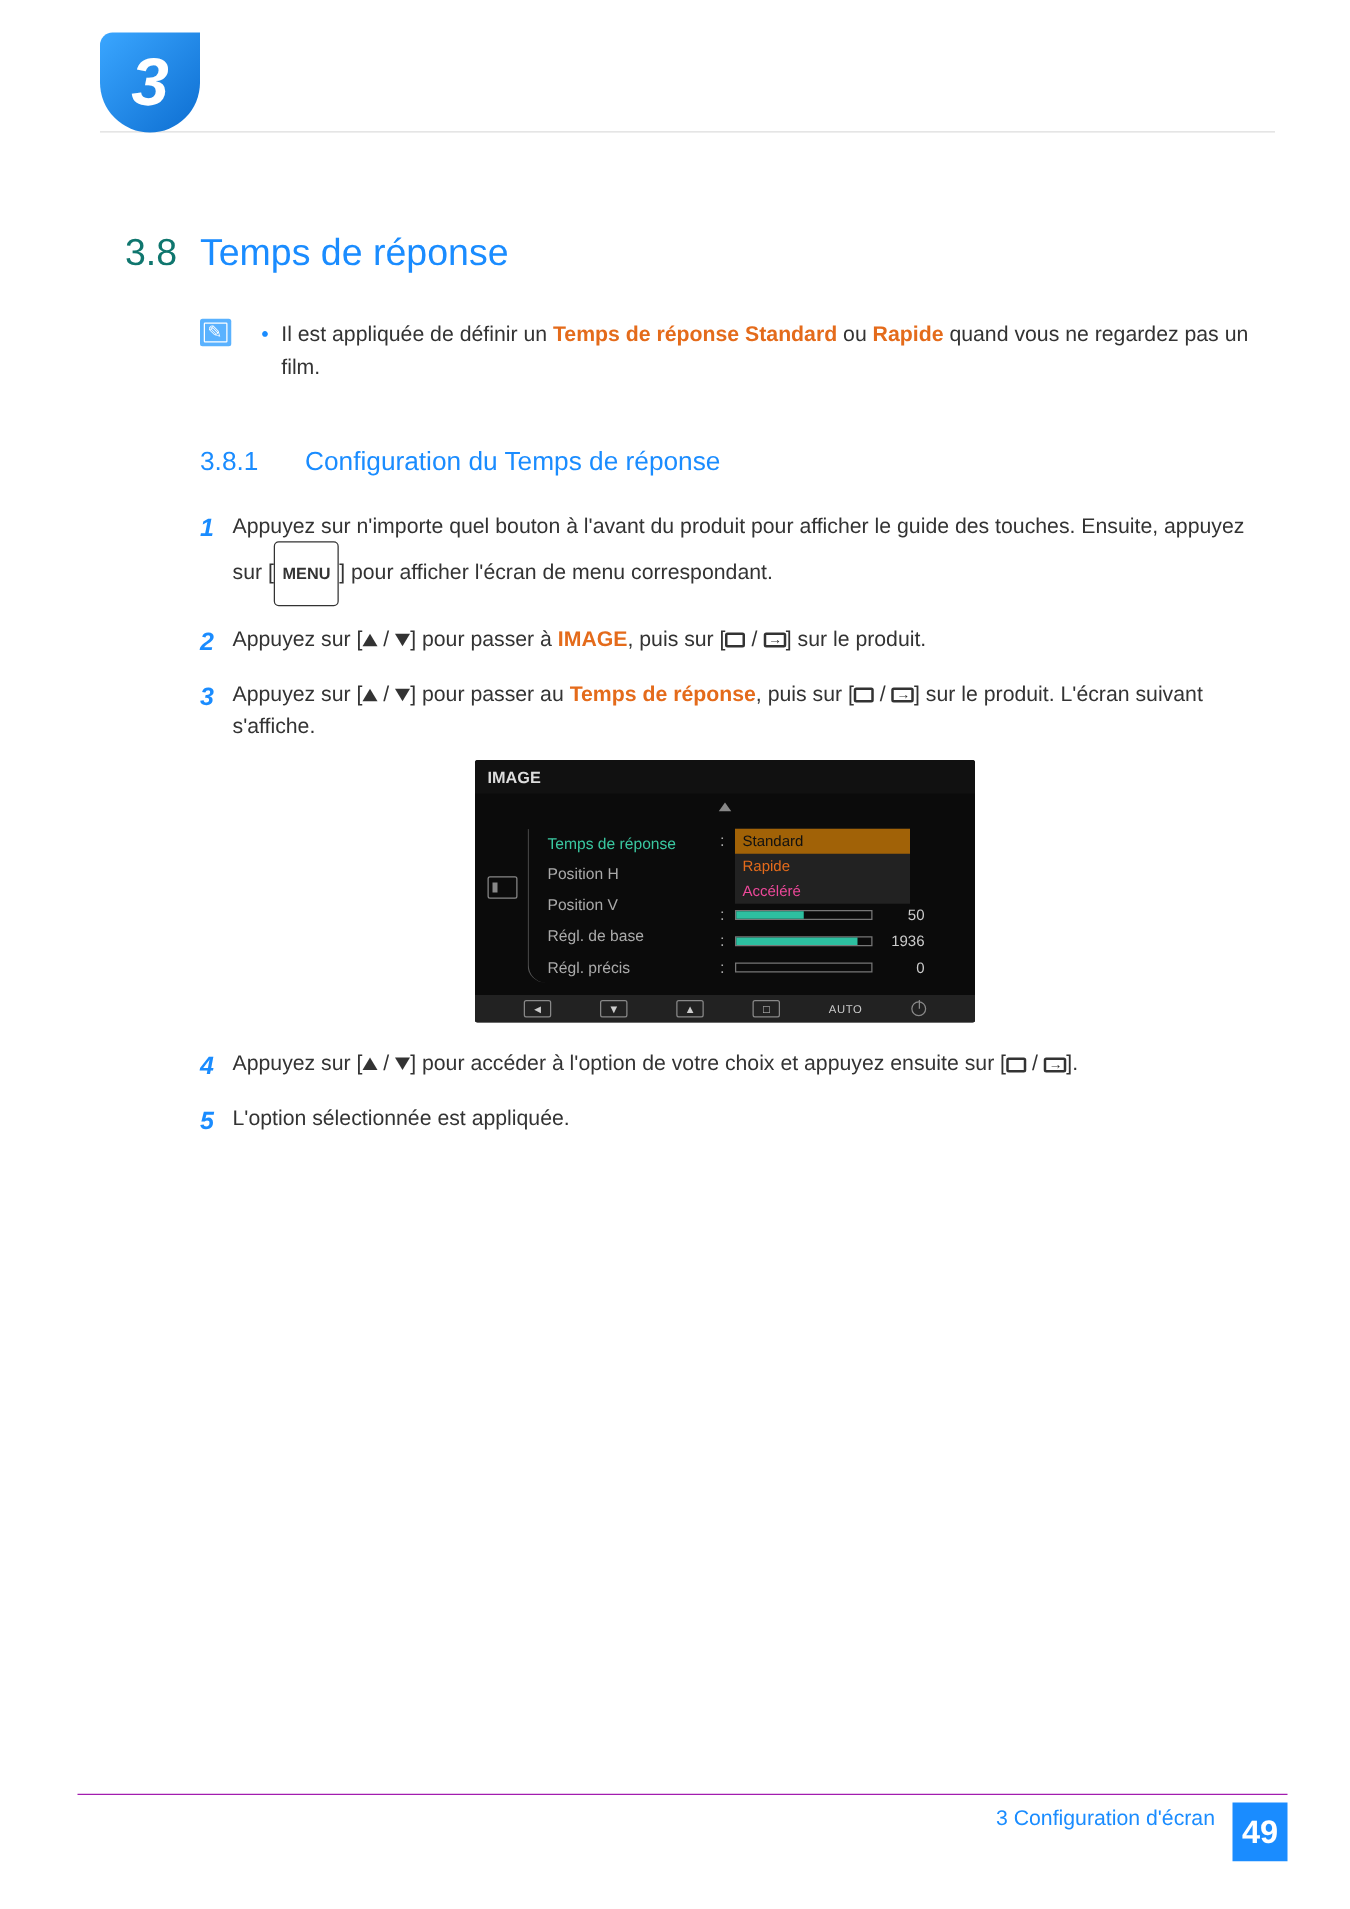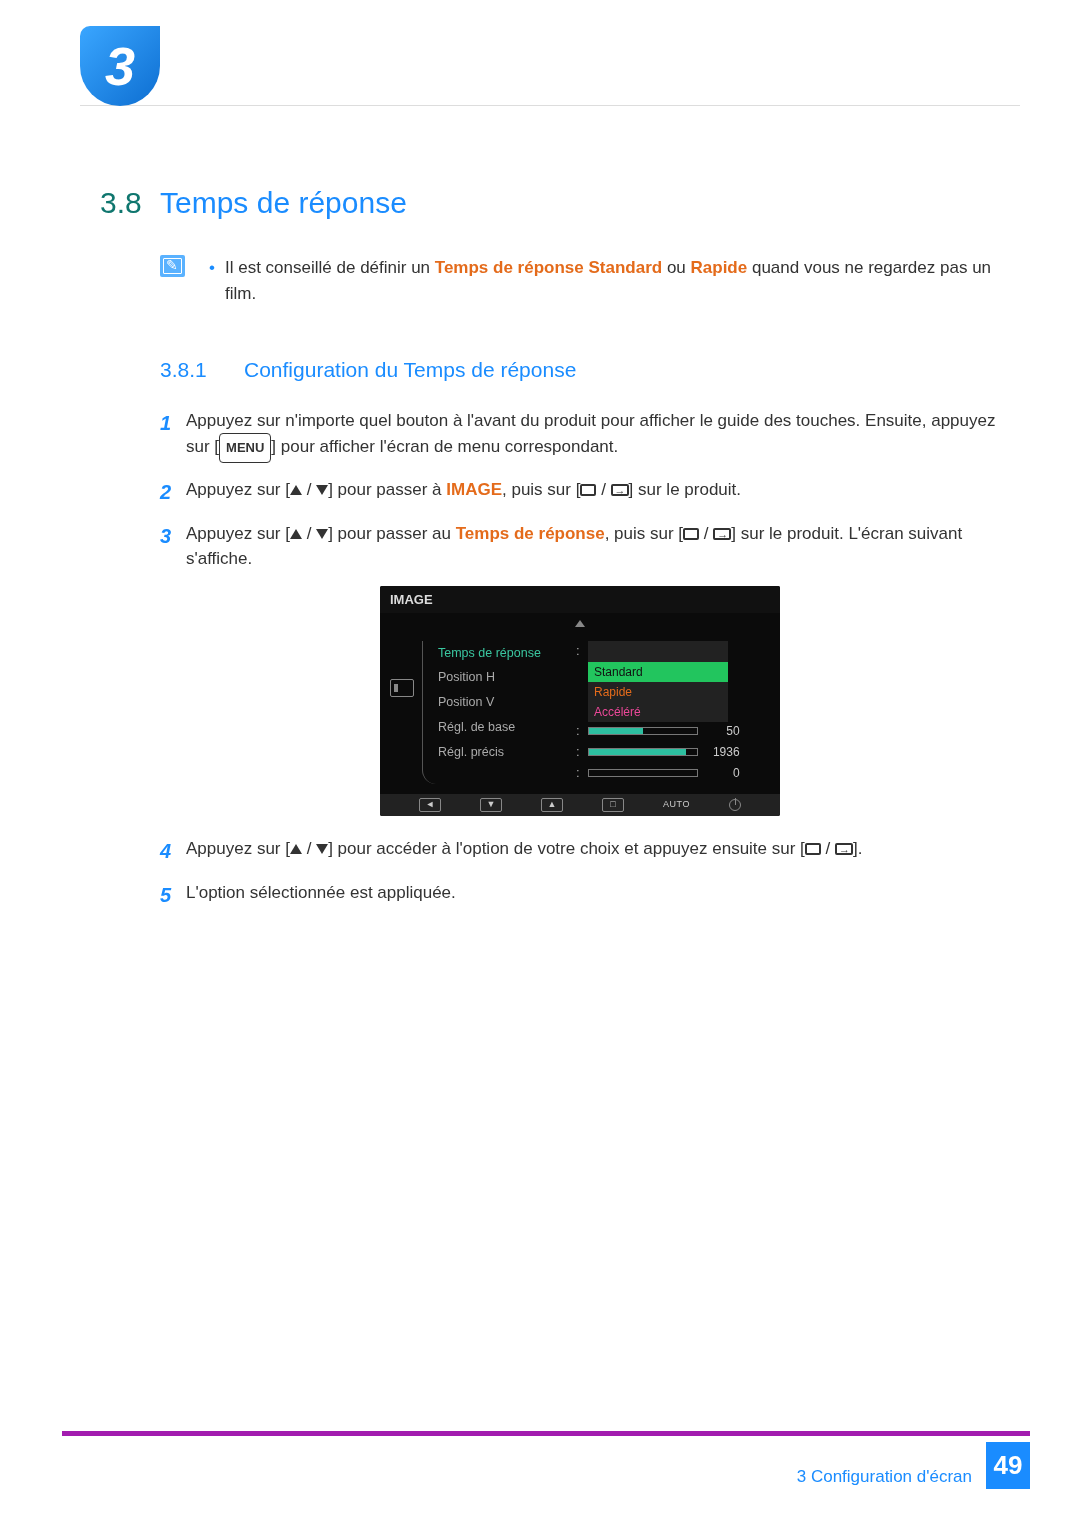--- a/index.html
+++ b/index.html
@@ -60,21 +60,21 @@
   .note-list li::before { content: "•"; color: #1a8cff; position: absolute; left: 0; top: 0; }
   .em-orange { color: #e46b1b; font-weight: bold; }
   .em-orange-nob { color: #e46b1b; font-weight: bold; }
   .subsec-row { display: flex; margin: 14px 0 22px 60px; }
   .subsec-num { width: 84px; color: #1a8cff; font-size: 21px; font-weight: 500; }
   .subsec-title { color: #1a8cff; font-size: 21px; font-weight: 500; }
   .steps { margin-left: 60px; }
   .step { display: flex; margin-bottom: 14px; }
   .step-num { width: 26px; color: #1a8cff; font-style: italic; font-weight: 600; font-size: 20px; flex-shrink:0; }
   .step-text { flex: 1; color:#333; }
-  .pill { display:inline-block; border:1.5px solid #333; border-radius:4px; padding:4px 6px; font-weight:bold; font-size:13px; vertical-align: middle; }
+  .pill { display:inline-block; border:1.5px solid #333; border-radius:4px; padding:15px 6px; font-weight:bold; font-size:13px; vertical-align: middle; }
   .tri { display:inline-block; }
   .tri-up::before { content: ""; display:inline-block; width:0;height:0;border-left:6px solid transparent;border-right:6px solid transparent;border-bottom:10px solid #333; }
   .tri-down::before { content: ""; display:inline-block; width:0;height:0;border-left:6px solid transparent;border-right:6px solid transparent;border-top:10px solid #333; }
   .rect-icon { display:inline-block; width:16px; height:12px; border:2px solid #333; border-radius:2px; vertical-align: middle; }
   .enter-icon { display:inline-block; width:18px; height:12px; border:2px solid #333; border-radius:2px; position:relative; vertical-align: middle; }
   .enter-icon::after { content:"→"; position:absolute; left:2px; top:-4px; font-size:11px; font-weight:bold; }
   
   .osd-wrap { display:flex; justify-content:center; margin: 10px 0 20px 0; }
   .osd {
     width: 400px; background:#0b0b0b; color:#ccc; font-size:13px;
@@ -89,36 +89,36 @@
   .osd-left-icon .boxicon::after { content:""; position:absolute; left:3px; right:3px; top:4px; bottom:4px; border-left:4px solid #888; }
   .osd-labels { width: 130px; position:relative; }
   .osd-labels .curve { position:absolute; left:-10px; top:0; bottom:0; width:14px; border-left:1px solid #555; border-radius: 0 0 0 60px/0 0 0 60px; }
   .osd-labels .row { padding: 3px 0 3px 6px; font-size:12.5px; color:#aaa; }
   .osd-labels .row.active { color:#3ac7a0; }
   .osd-values { flex:1; }
   .osd-values .vrow { display:flex; align-items:center; height:21px; gap:6px; }
   .osd-values .colon { color:#aaa; width:6px; }
   .osd-dropdown { background:#222; width: 140px; font-size:12px; }
   .osd-dropdown .opt { padding:1px 6px; color:#ec4899; }
-  .osd-dropdown .opt.sel { background:#22c55e; color:#111;margin-top:21px; }
+  .osd-dropdown .opt.sel { background:#a16207; color:#111; }
   .osd-dropdown .opt.hot { color:#e46b1b; }
   .osd-slider { display:flex; align-items:center; gap:8px; width:100%; }
   .osd-slider .track { height:8px; width:110px; border:1px solid #777; position:relative; }
   .osd-slider .fill { position:absolute; left:0; top:0; bottom:0; background:#2dbfa0; }
   .osd-slider .val { color:#ccc; font-size:12px; width:34px; text-align:right; }
   .osd-bottom { background:#222; display:flex; justify-content:space-evenly; align-items:center; padding:4px 0; }
   .osd-btn { width:22px; height:14px; border:1.5px solid #888; border-radius:2px; display:flex; align-items:center; justify-content:center; font-size:9px; color:#ccc; }
   .osd-auto { color:#ccc; font-size:9px; letter-spacing:0.5px; }
   .osd-power { width:12px;height:12px;border:1.5px solid #888; border-radius:50%; position:relative; }
   .osd-power::after { content:""; position:absolute; left:5px; top:-2px; width:1.5px; height:7px; background:#888; }
   
   .footer {
     position:absolute; bottom:38px; left:62px; right:50px;
-    display:flex; justify-content:flex-end; align-items:flex-end; gap:14px;
-    border-top:5px solid #a21caf; padding-top:6px;
+    display:flex; justify-content:flex-end; align-items:flex-start; gap:14px;
+    border-top:1px solid #a21caf; padding-top:6px;
   }
   .footer-text { color:#1a8cff; font-size:17px; }
   .footer-pg {
     background:#1a8cff; color:#fff; font-weight:bold; font-size:26px;
     padding:4px 0; min-width:44px; text-align:center;
   }
 </style>
 </head>
 <body>
 
@@ -131,21 +131,21 @@
   <div class="sec-row">
     <div class="sec-num">3.8</div>
     <div class="sec-title">Temps de réponse</div>
   </div>
 
 
   <div class="note-block">
     <div class="note-icon"></div>
     <ul class="note-list">
       <li>
-        <span>Il est conseillé de définir un </span><span class="em-orange">Temps de réponse Standard</span><span> ou </span><span class="em-orange">Rapide</span><span> quand vous ne regardez pas un film.</span>
+        <span>Il est appliquée de définir un </span><span class="em-orange">Temps de réponse Standard</span><span> ou </span><span class="em-orange">Rapide</span><span> quand vous ne regardez pas un film.</span>
       </li>
     </ul>
   </div>
 
   <div class="subsec-row">
     <div class="subsec-num">3.8.1</div>
     <div class="subsec-title">Configuration du Temps de réponse</div>
   </div>
 
   <div class="steps">

